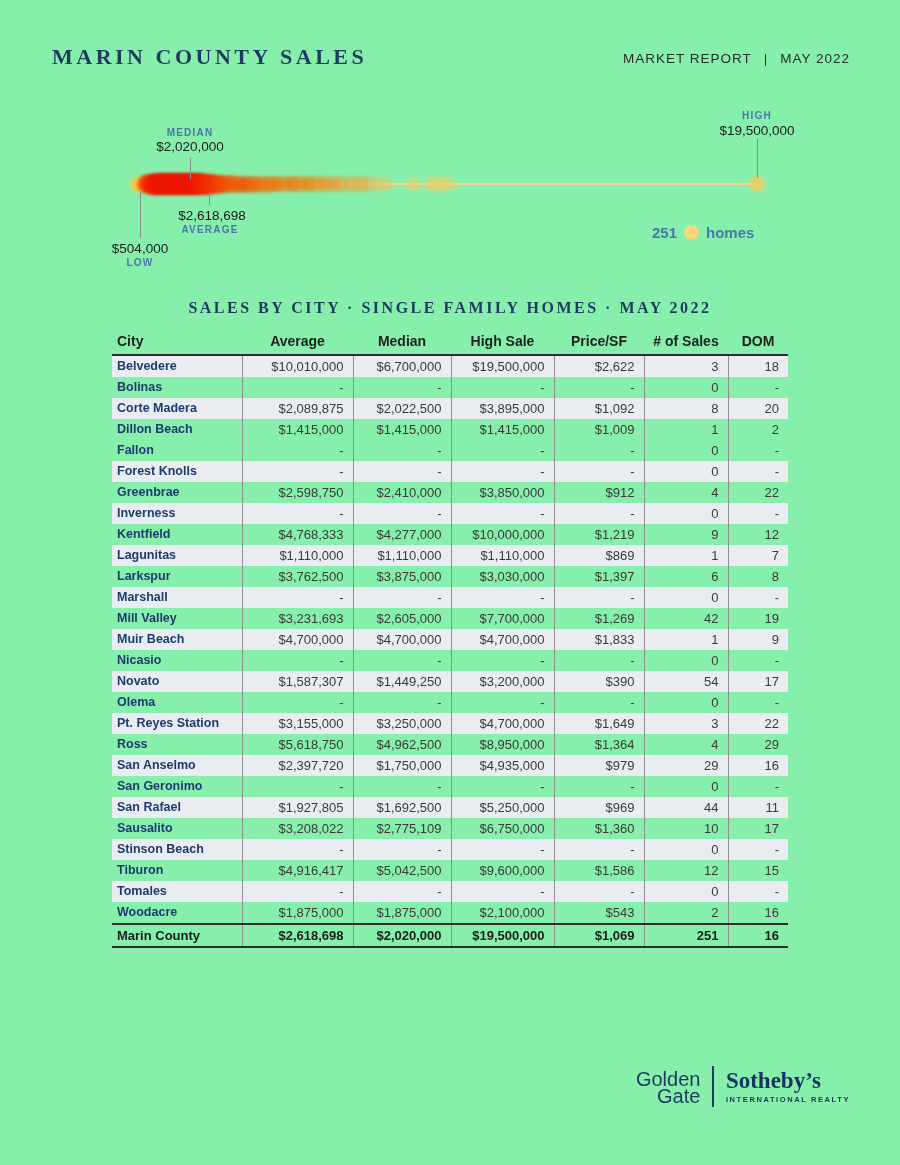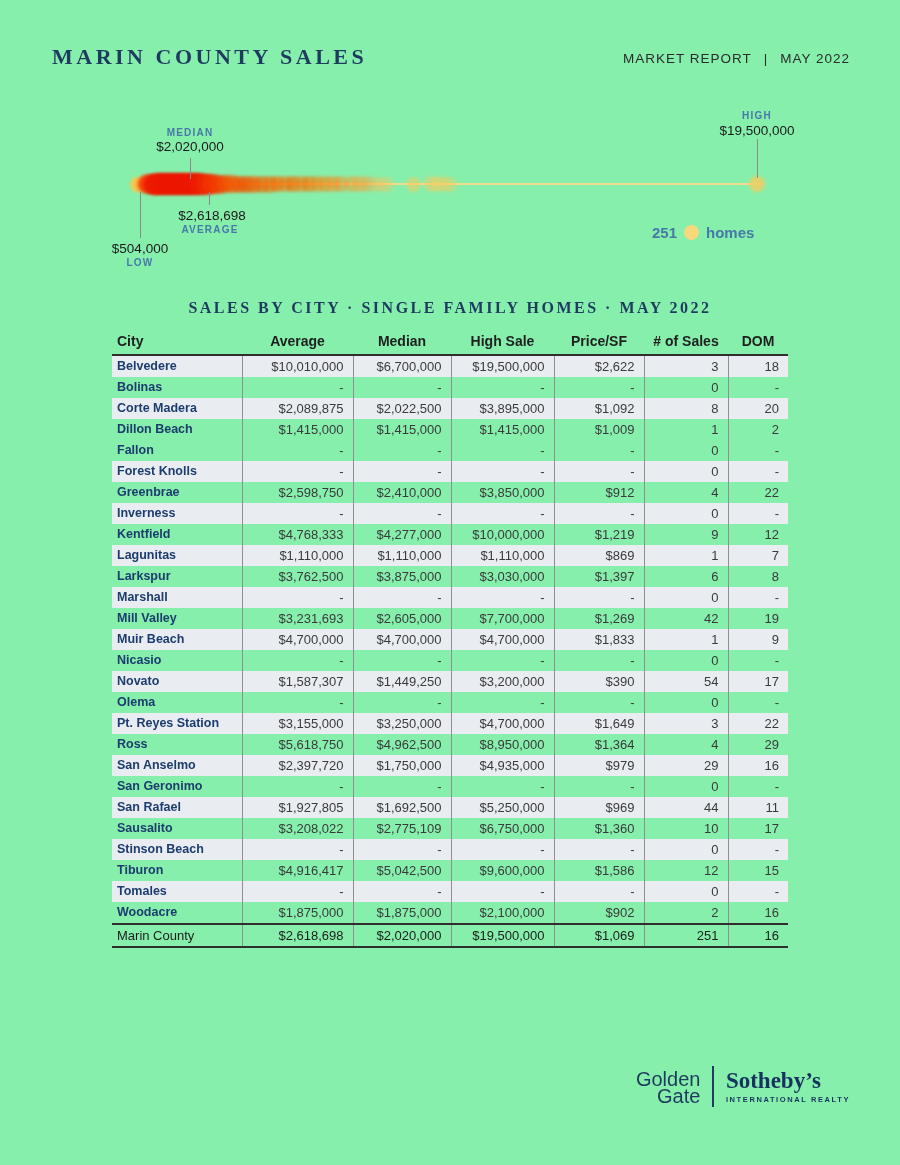--- a/index.html
+++ b/index.html
@@ -48,21 +48,21 @@
   table { width:676px; border-collapse:collapse; table-layout:fixed; }
   thead th {
     font-size:14px; font-weight:700; color:#1f1f1f; text-align:center;
     padding:3px 4px 5px 4px; border-bottom:2.5px solid #2e2e2e;
   }
   thead th.city-h { text-align:left; padding-left:5px; }
   tbody td { font-size:13px; line-height:15px; padding:3px 9px; color:#3a3a3a; }
   td.city { color:#1d3c6e; font-weight:700; font-size:12.5px; text-align:left; padding-left:5px; }
   td.val  { text-align:right; border-left:1px solid #8f8f8f; }
   tr.striped { background:#e9edf2; }
-  tr.total td { font-weight:400; color:#1c1c1c;
+  tr.total td { font-weight:700; color:#1c1c1c;
     border-top:2.5px solid #2e2e2e; border-bottom:2.5px solid #2e2e2e;margin-left:24px; }
   tr.total td.city { color:#1c1c1c; font-size:13px; }
 
   
   .footer { position:absolute; right:50px; top:1066px; display:flex; align-items:center; }
   .gg { text-align:right; font-size:20px; line-height:17.5px; color:#1e3a5f; padding-right:12px; padding-top:3px; }
   .logo-divider { width:1.5px; height:41px; background:#1e3a5f; }
   .sir { padding-left:12px; }
   .sothebys { font-family:"Liberation Serif", serif; font-weight:700; font-size:23px; line-height:23px; color:#15335e; }
   .sir-sub { font-size:7.5px; letter-spacing:1.6px; font-weight:600; color:#15335e; margin-top:3px; }
@@ -403,21 +403,21 @@
             <td class="val">-</td>
             <td class="val">-</td>
             <td class="val">0</td>
             <td class="val">-</td>
           </tr>
           <tr>
             <td class="city">Woodacre</td>
             <td class="val">$1,875,000</td>
             <td class="val">$1,875,000</td>
             <td class="val">$2,100,000</td>
-            <td class="val">$902</td>
+            <td class="val">$543</td>
             <td class="val">2</td>
             <td class="val">16</td>
           </tr>
           <tr class="total">
             <td class="city">Marin County</td>
             <td class="val">$2,618,698</td>
             <td class="val">$2,020,000</td>
             <td class="val">$19,500,000</td>
             <td class="val">$1,069</td>
             <td class="val">251</td>

